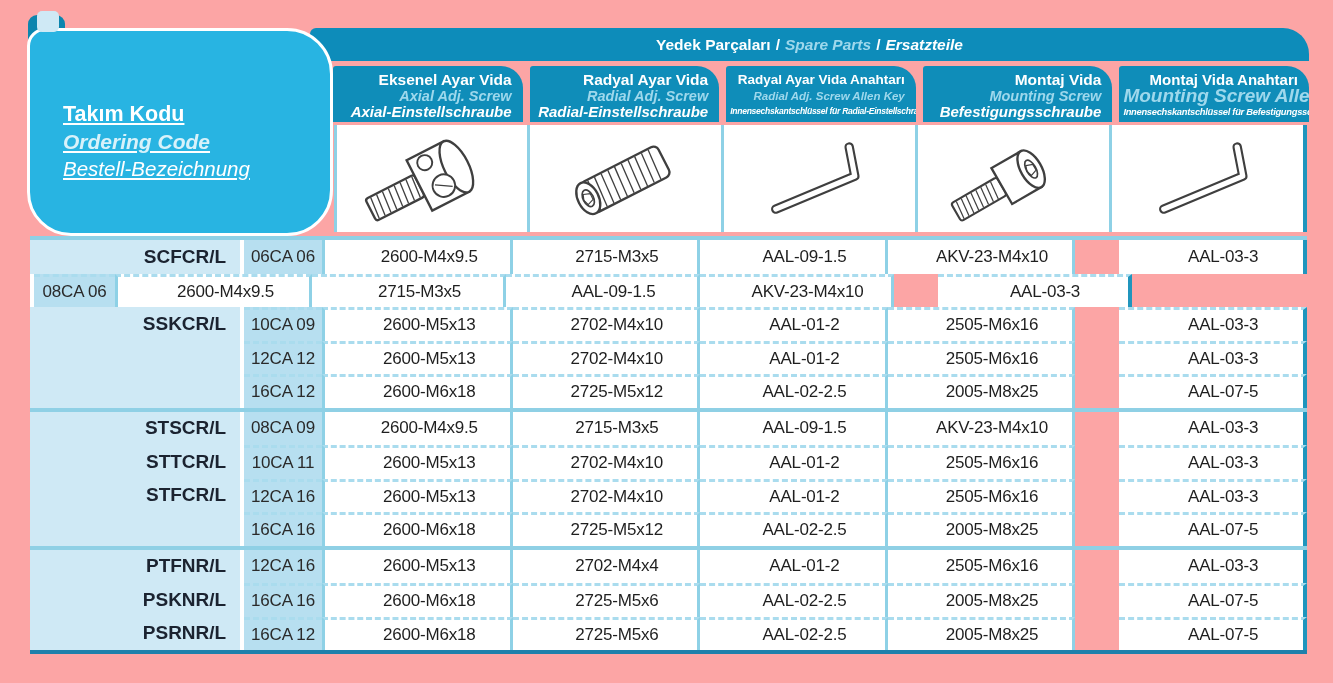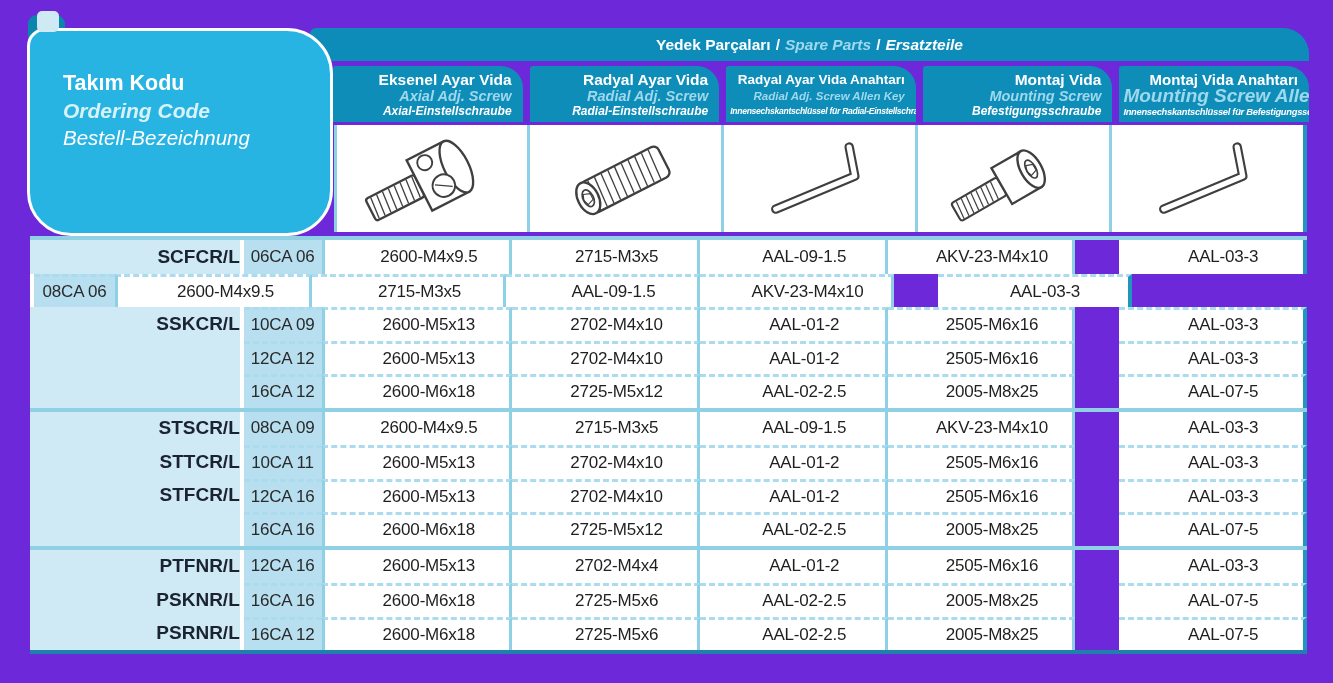--- a/index.html
+++ b/index.html
@@ -1,50 +1,50 @@
 <!DOCTYPE html>
 <html><head>
 <meta charset="utf-8">
 <style>
   html,body{margin:0;padding:0;background:#fff;}
   #page{
-    position:relative;width:1333px;height:683px;background:#6d28d9;overflow:hidden;
+    position:relative;width:1333px;height:683px;background:#fca5a5;overflow:hidden;
     font-family:"Liberation Sans", sans-serif;
   }
   
   #tab-dark{position:absolute;left:28px;top:15px;width:37px;height:48px;background:#0c85ae;border-radius:9px;z-index:1;}
   #tab-light{position:absolute;left:37px;top:11px;width:22px;height:21px;background:#cfe9f5;border-radius:5px;z-index:4;}
   
   #band{
     position:absolute;left:310px;top:28px;width:999px;height:33px;background:#0d8cba;
     border-radius:6px 26px 0 0;z-index:2;display:flex;align-items:center;justify-content:center;
     color:#fff;font-size:15.5px;
   }
   #band .band-tr{font-weight:bold;}
   #band .band-en{font-style:italic;color:#9ed8ec;font-weight:bold;}
   #band .band-de{font-style:italic;font-weight:bold;}
   #band .band-sep{margin:0 5px;font-weight:bold;}
   
   #main-box{
     position:absolute;left:27px;top:28px;width:306px;height:208px;background:#28b4e2;
     border:3px solid #fff;box-sizing:border-box;border-radius:18px 46px 46px 44px;z-index:3;
   }
-  #main-box .box-text{position:absolute;left:33px;top:39px;color:#fff;}
+  #main-box .box-text{position:absolute;left:33px;top:70px;color:#fff;text-decoration:underline;}
   #main-box .l1{font-weight:bold;font-size:21.5px;line-height:27px;}
   #main-box .l2{font-weight:bold;font-style:italic;font-size:21px;line-height:27px;color:rgba(255,255,255,.82);}
   #main-box .l3{font-style:italic;font-size:20.5px;line-height:27px;}
   
   #headers{position:absolute;left:333px;top:66px;width:976px;height:56px;display:flex;gap:7px;z-index:2;}
   .col-head{
     flex:1 1 0;background:#0f8db9;border-radius:3px 22px 0 0;box-sizing:border-box;
     text-align:right;padding:5px 11px 0 4px;overflow:hidden;
   }
   .col-head .h1{color:#fff;font-weight:bold;font-size:15.5px;line-height:17px;white-space:nowrap;}
   .col-head .h2{color:#9ed8ec;font-style:italic;font-weight:bold;font-size:14.5px;line-height:16px;white-space:nowrap;}
-  .col-head .h3{color:#fff;font-weight:bold;font-style:italic;font-size:12px;line-height:15px;white-space:nowrap;}
+  .col-head .h3{color:#fff;font-weight:bold;font-style:italic;font-size:15px;line-height:15px;white-space:nowrap;}
   .col-head:nth-child(3) .h1{font-size:13.5px;}
   .col-head:nth-child(3) .h2{font-size:11.5px;}
   .col-head:nth-child(3) .h3{font-size:8.6px;letter-spacing:-0.3px;}
   .col-head:nth-child(5) .h1{font-size:15px;}
   .col-head:nth-child(5) .h2{font-size:19px;}
   .col-head:nth-child(5) .h3{font-size:9.4px;letter-spacing:-0.3px;}
   
   #icons-row{position:absolute;left:334px;top:125px;width:973px;height:107px;display:flex;z-index:2;}
   .icon-cell{
     box-sizing:border-box;width:194px;border-right:3px solid #8ed1e6;background:#fff;
@@ -54,21 +54,21 @@
   .icon-cell.last{width:195px;border-right:4px solid #2095bd;}
   
   #data-table{position:absolute;left:30px;top:236px;width:1277px;z-index:2;}
   .hline{height:4px;background:#8fd0e5;}
   .hline.dark{background:#1e80ab;}
   .row{display:flex;height:33.5px;}
   .cell{
     box-sizing:border-box;display:flex;align-items:center;justify-content:center;
     font-size:17px;color:#1f1f1f;letter-spacing:-0.2px;white-space:nowrap;
   }
-  .cell.code{width:218px;background:#cfe9f5;justify-content:flex-end;
+  .cell.code{width:218px;background:#cfe9f5;justify-content:flex-end;padding-right:14px;
     font-weight:bold;font-size:19px;color:#1b2330;letter-spacing:0;}
   .gapcol{width:4px;background:#fff;}
   .cell.size{width:81px;background:#b7dff0;color:#2a2a2a;}
   .cell.data{width:194px;background:#fff;border-right:3px solid #8ed1e6;padding-left:24px;}
   .cell.data.first{width:197px;border-left:3px solid #8ed1e6;}
   .cell.data.last{border-right:4px solid #2095bd;margin-left:44px;}
   .row.dashed .cell.size,
   .row.dashed .cell.data{border-top:3px dashed #aadcee;}
 </style>
 </head>

